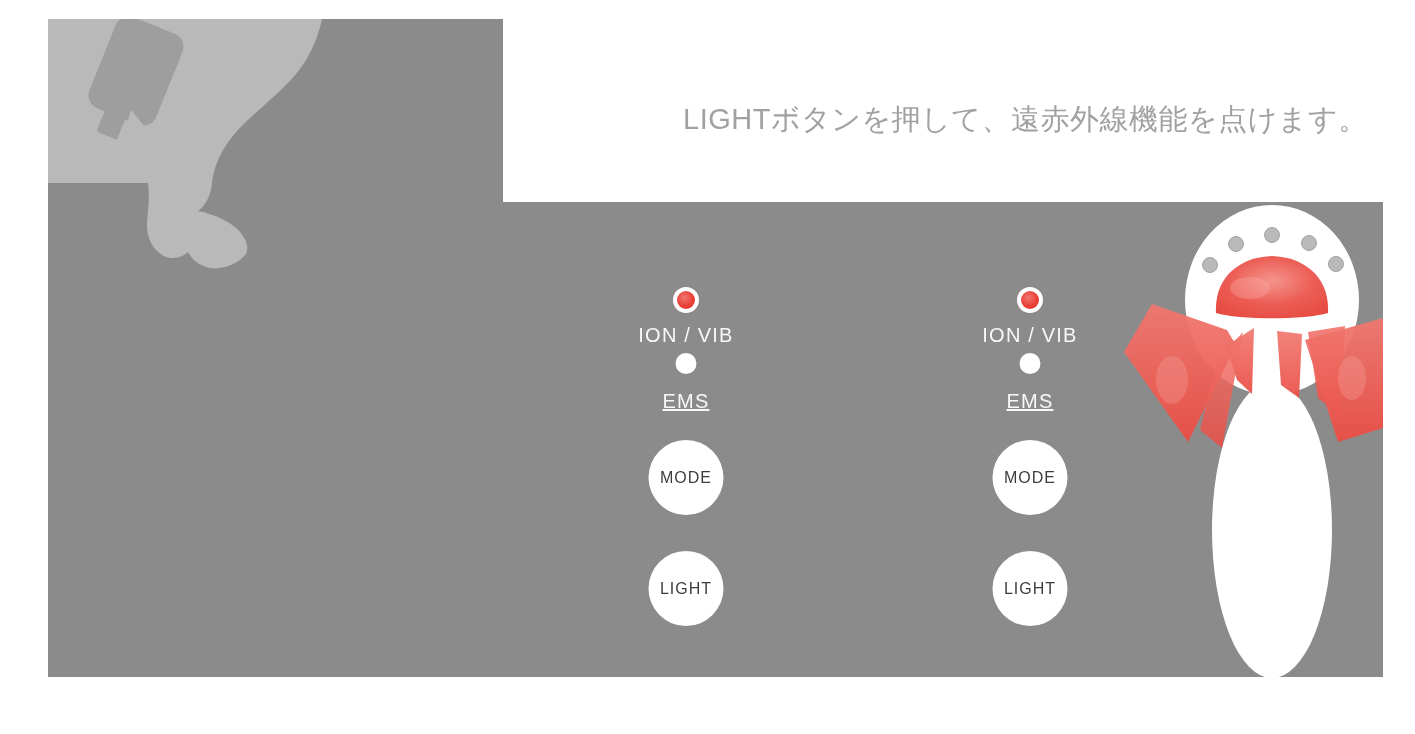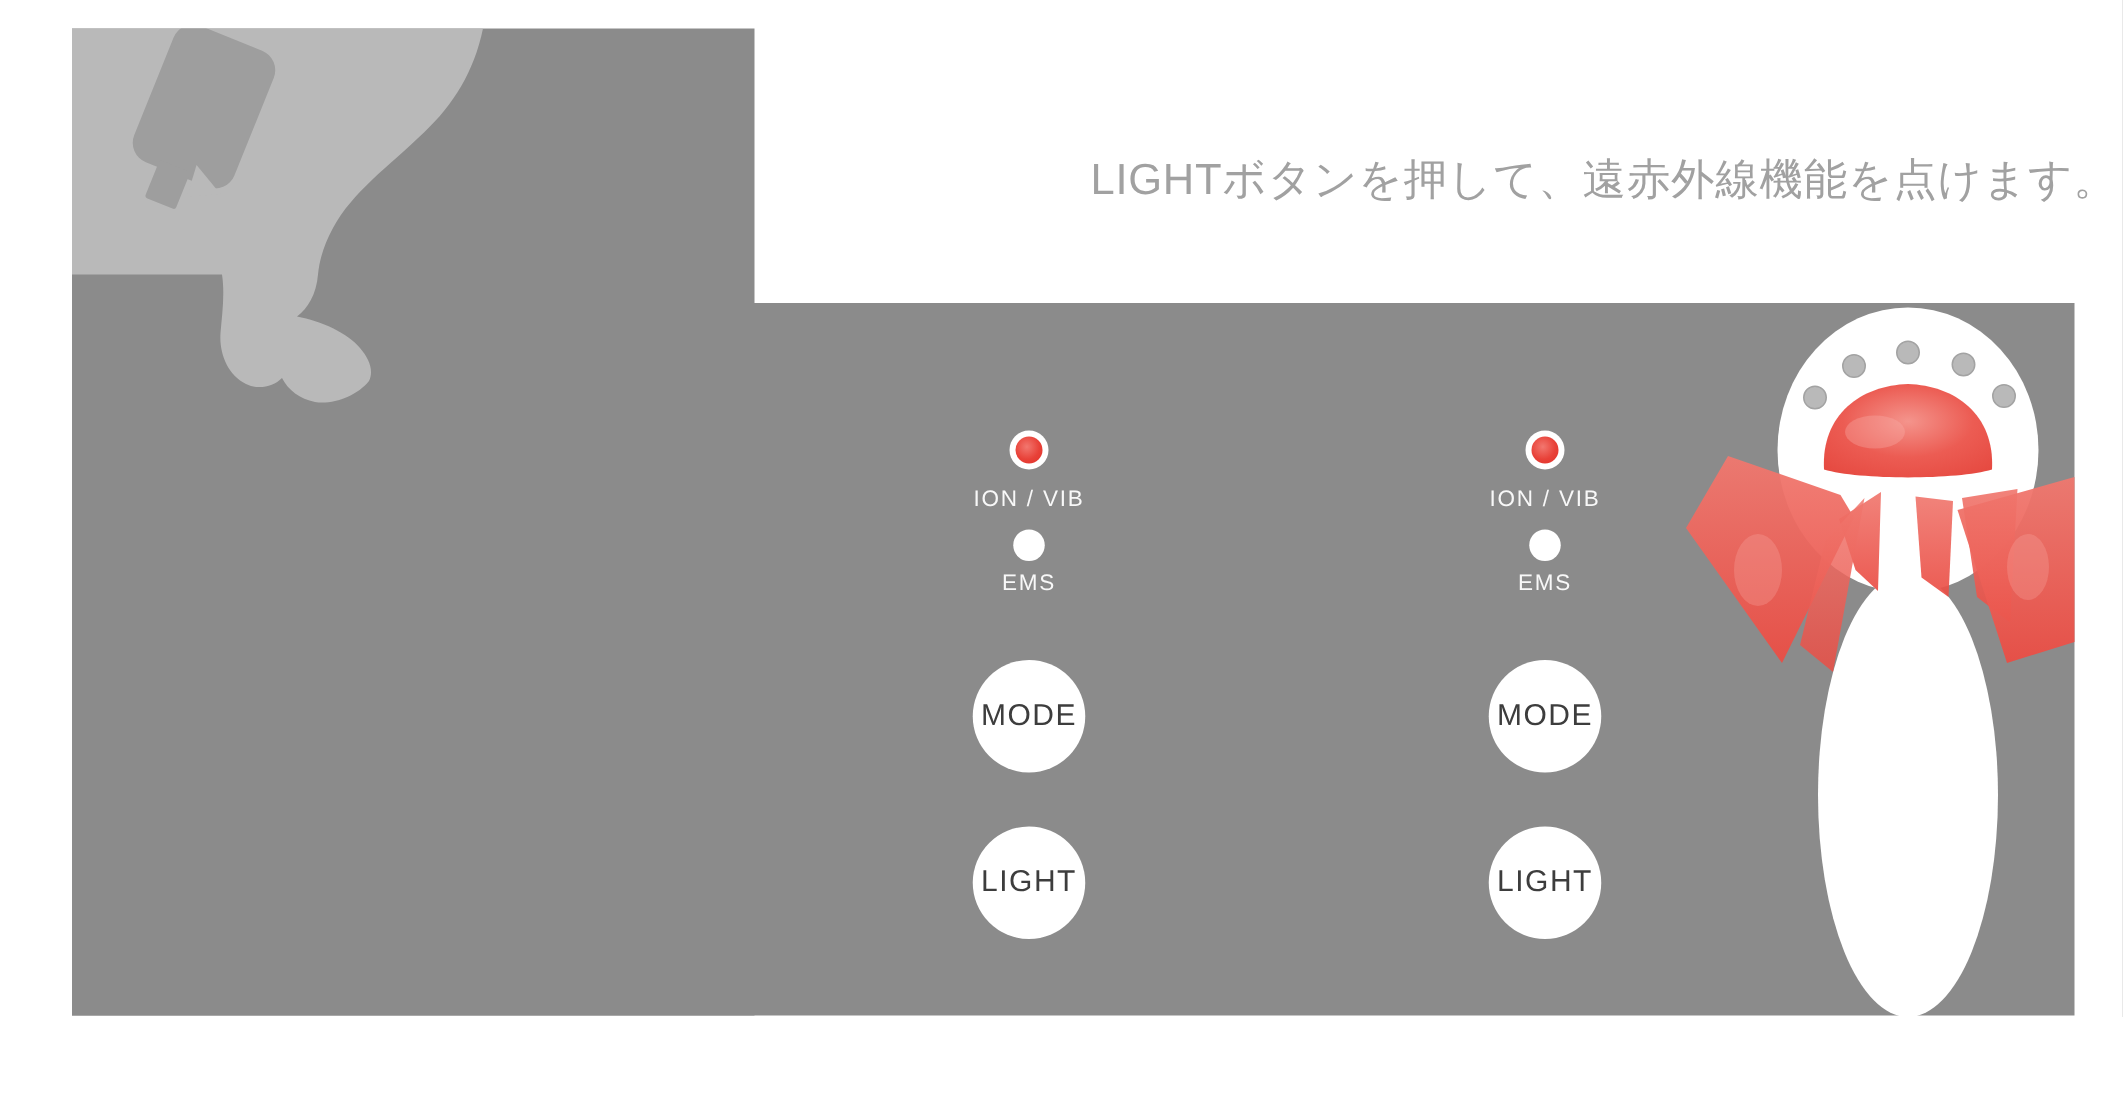--- a/index.html
+++ b/index.html
@@ -8,21 +8,21 @@
     position:relative; width:1415px; height:734px;
     background:#ffffff; overflow:hidden;
     font-family:"Liberation Sans", sans-serif;
   }
   .bg-left  { position:absolute; left:48px;  top:19px;  width:455px;  height:658px; background:#8b8b8b; }
   .bg-main  { position:absolute; left:48px;  top:202px; width:1335px; height:475px; background:#8b8b8b; }
 
   .title {
     position:absolute; left:683px; top:100px;
     font-size:29px; font-weight:500; color:#a1a1a1;
-    letter-spacing:0.5px; white-space:nowrap;margin-left:44px;
+    letter-spacing:0.5px; white-space:nowrap;
   }
 
   .hand-svg   { position:absolute; left:48px;  top:19px; }
   .device-svg { position:absolute; left:1100px; top:190px; }
 
   .panel { position:absolute; top:272px; width:150px; height:400px; }
   .panel-left  { left:611px; }
   .panel-right { left:955px; }
 
   .led-ring {
@@ -33,31 +33,31 @@
   .led-red-core {
     width:18px; height:18px; border-radius:50%;
     background:radial-gradient(circle at 42% 38%, #f2776f 0%, #e84138 55%, #e0312a 100%);
   }
   .led-white {
     position:absolute; left:50%; transform:translateX(-50%); top:81px;
     width:21px; height:21px; border-radius:50%; background:#ffffff;
   }
   .led-label {
     position:absolute; left:50%; transform:translateX(-50%);
-    color:#f8f8f8; font-size:15px; letter-spacing:1.2px; white-space:nowrap;
+    color:#f8f8f8; font-size:20px; letter-spacing:1.2px; white-space:nowrap;
   }
   .label-ionvib { top:52px; }
-  .label-ems    { top:108px; }
+  .label-ems    { top:118px;text-decoration:underline; }
 
   .round-btn {
     position:absolute; left:50%; transform:translateX(-50%);
     width:75px; height:75px; border-radius:50%; background:#ffffff;
     display:flex; align-items:center; justify-content:center;
     border:none; cursor:pointer;
-    color:#3d3d3d; font-size:20px; letter-spacing:1px;
+    color:#3d3d3d; font-size:16px; letter-spacing:1px;
     font-family:"Liberation Sans", sans-serif;
   }
   .btn-mode  { top:168px; }
   .btn-light { top:279px; }
 </style>
 </head>
 <body>
 
 <div class="stage">
 

